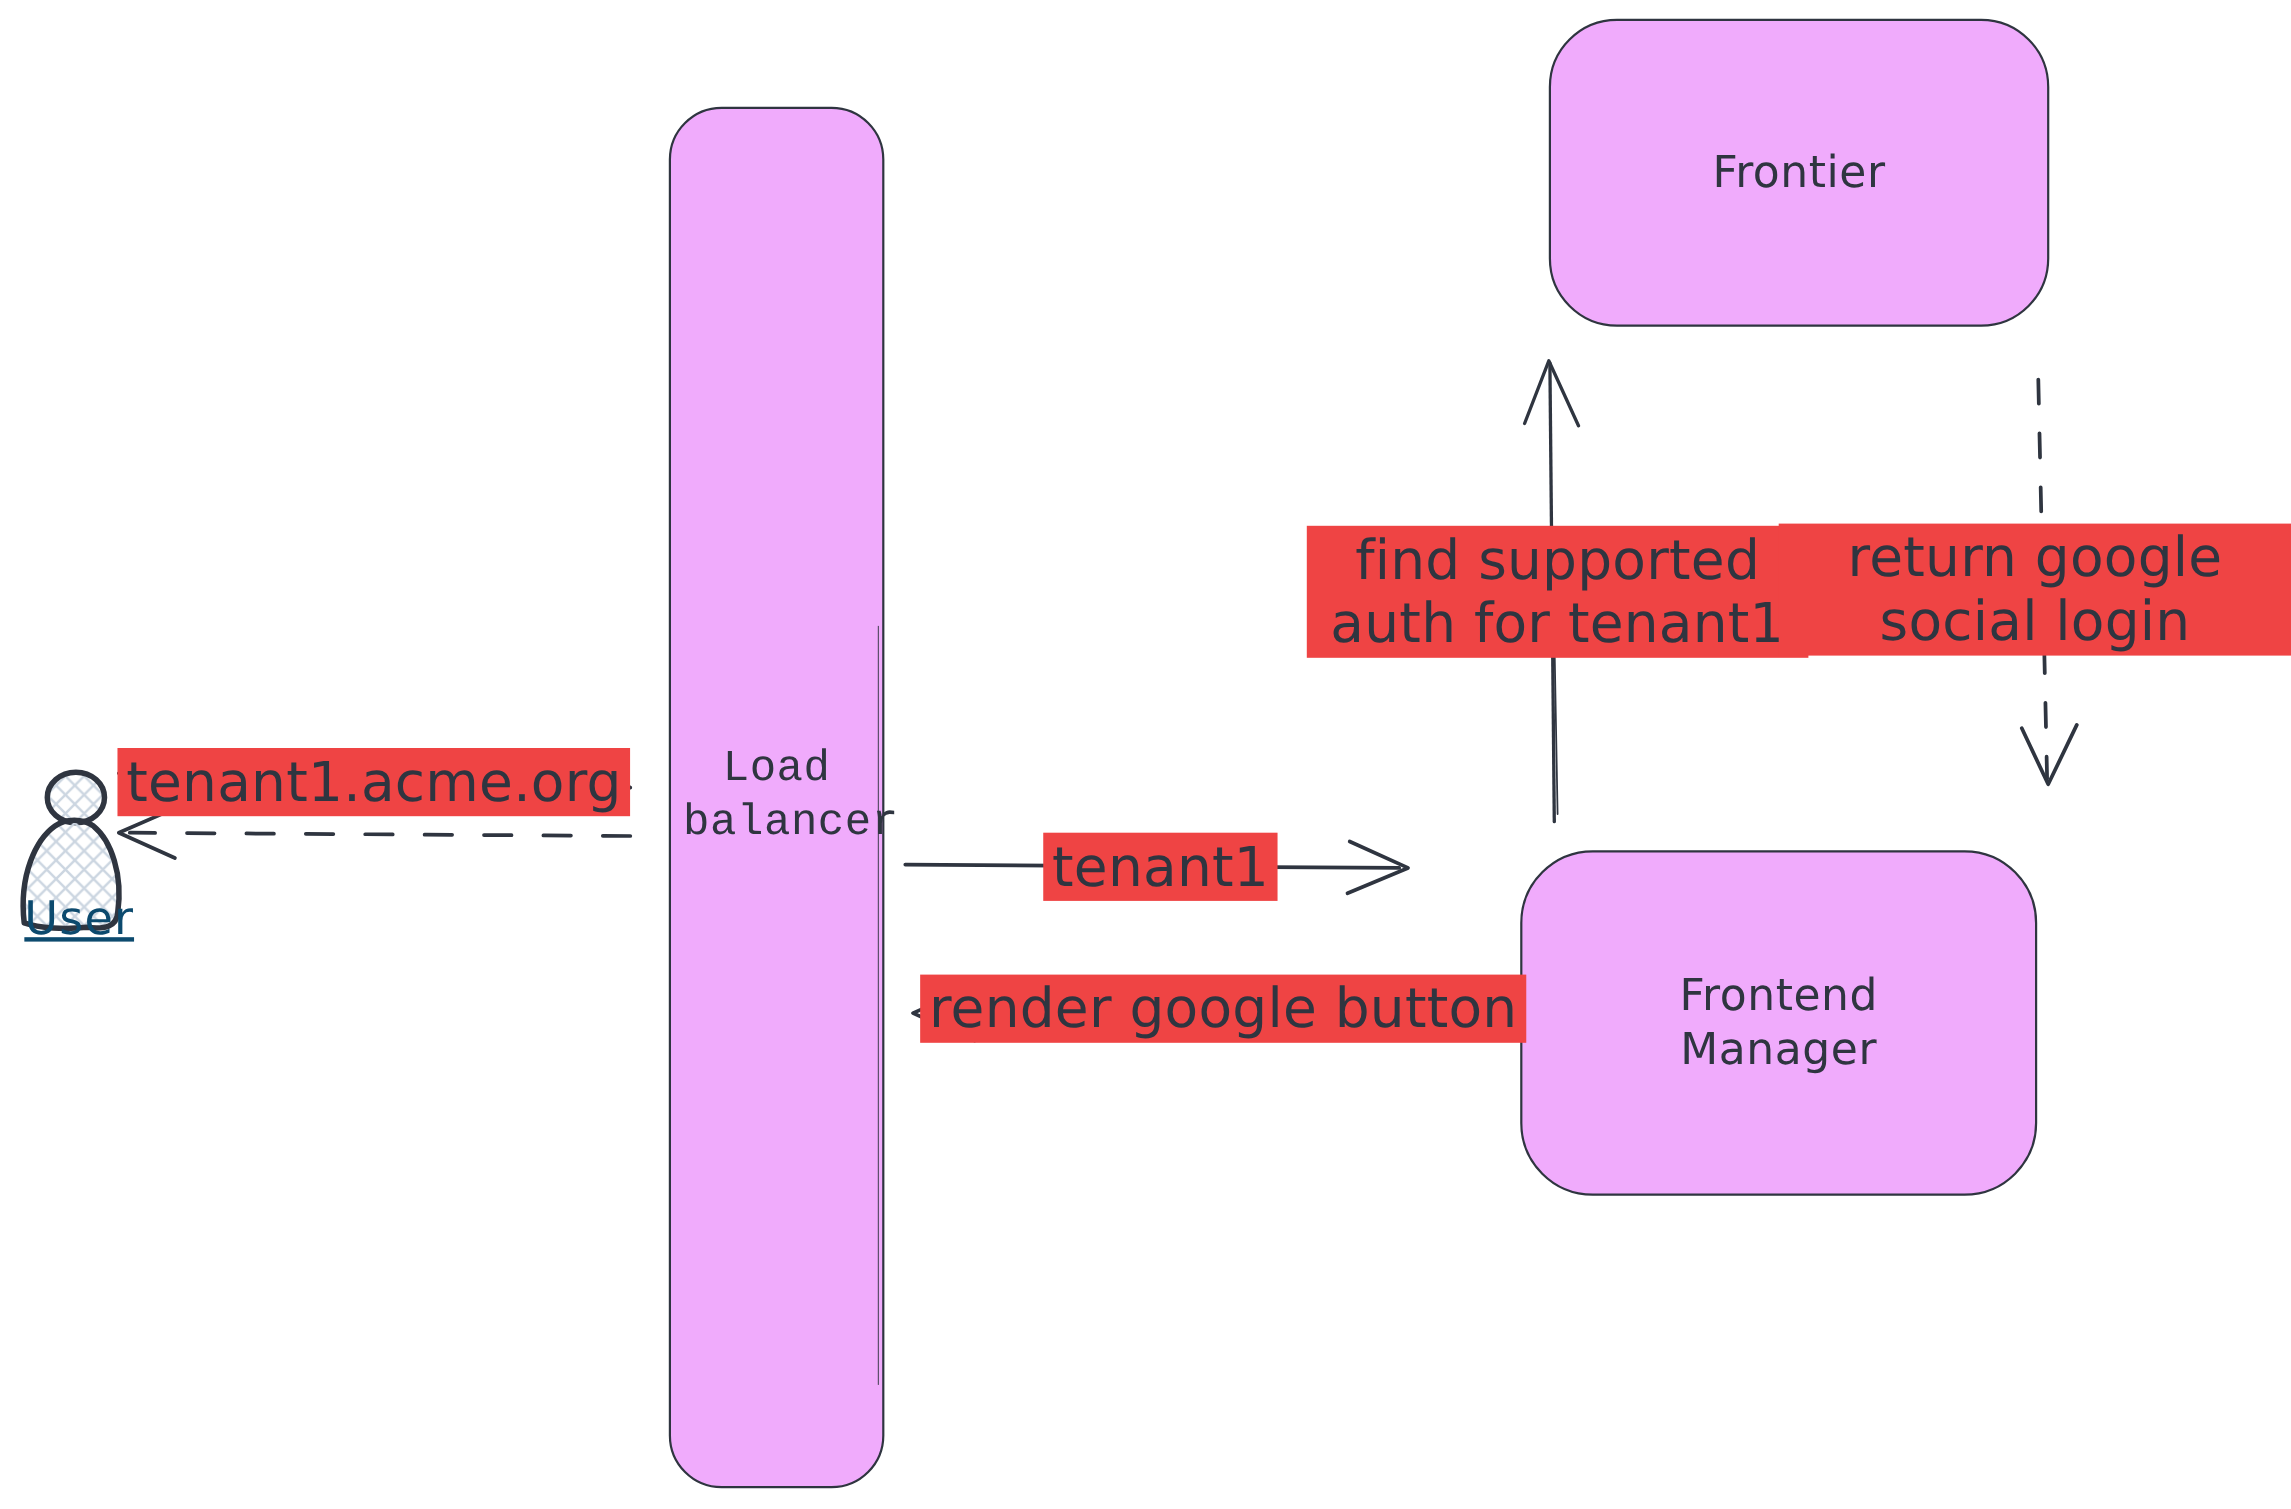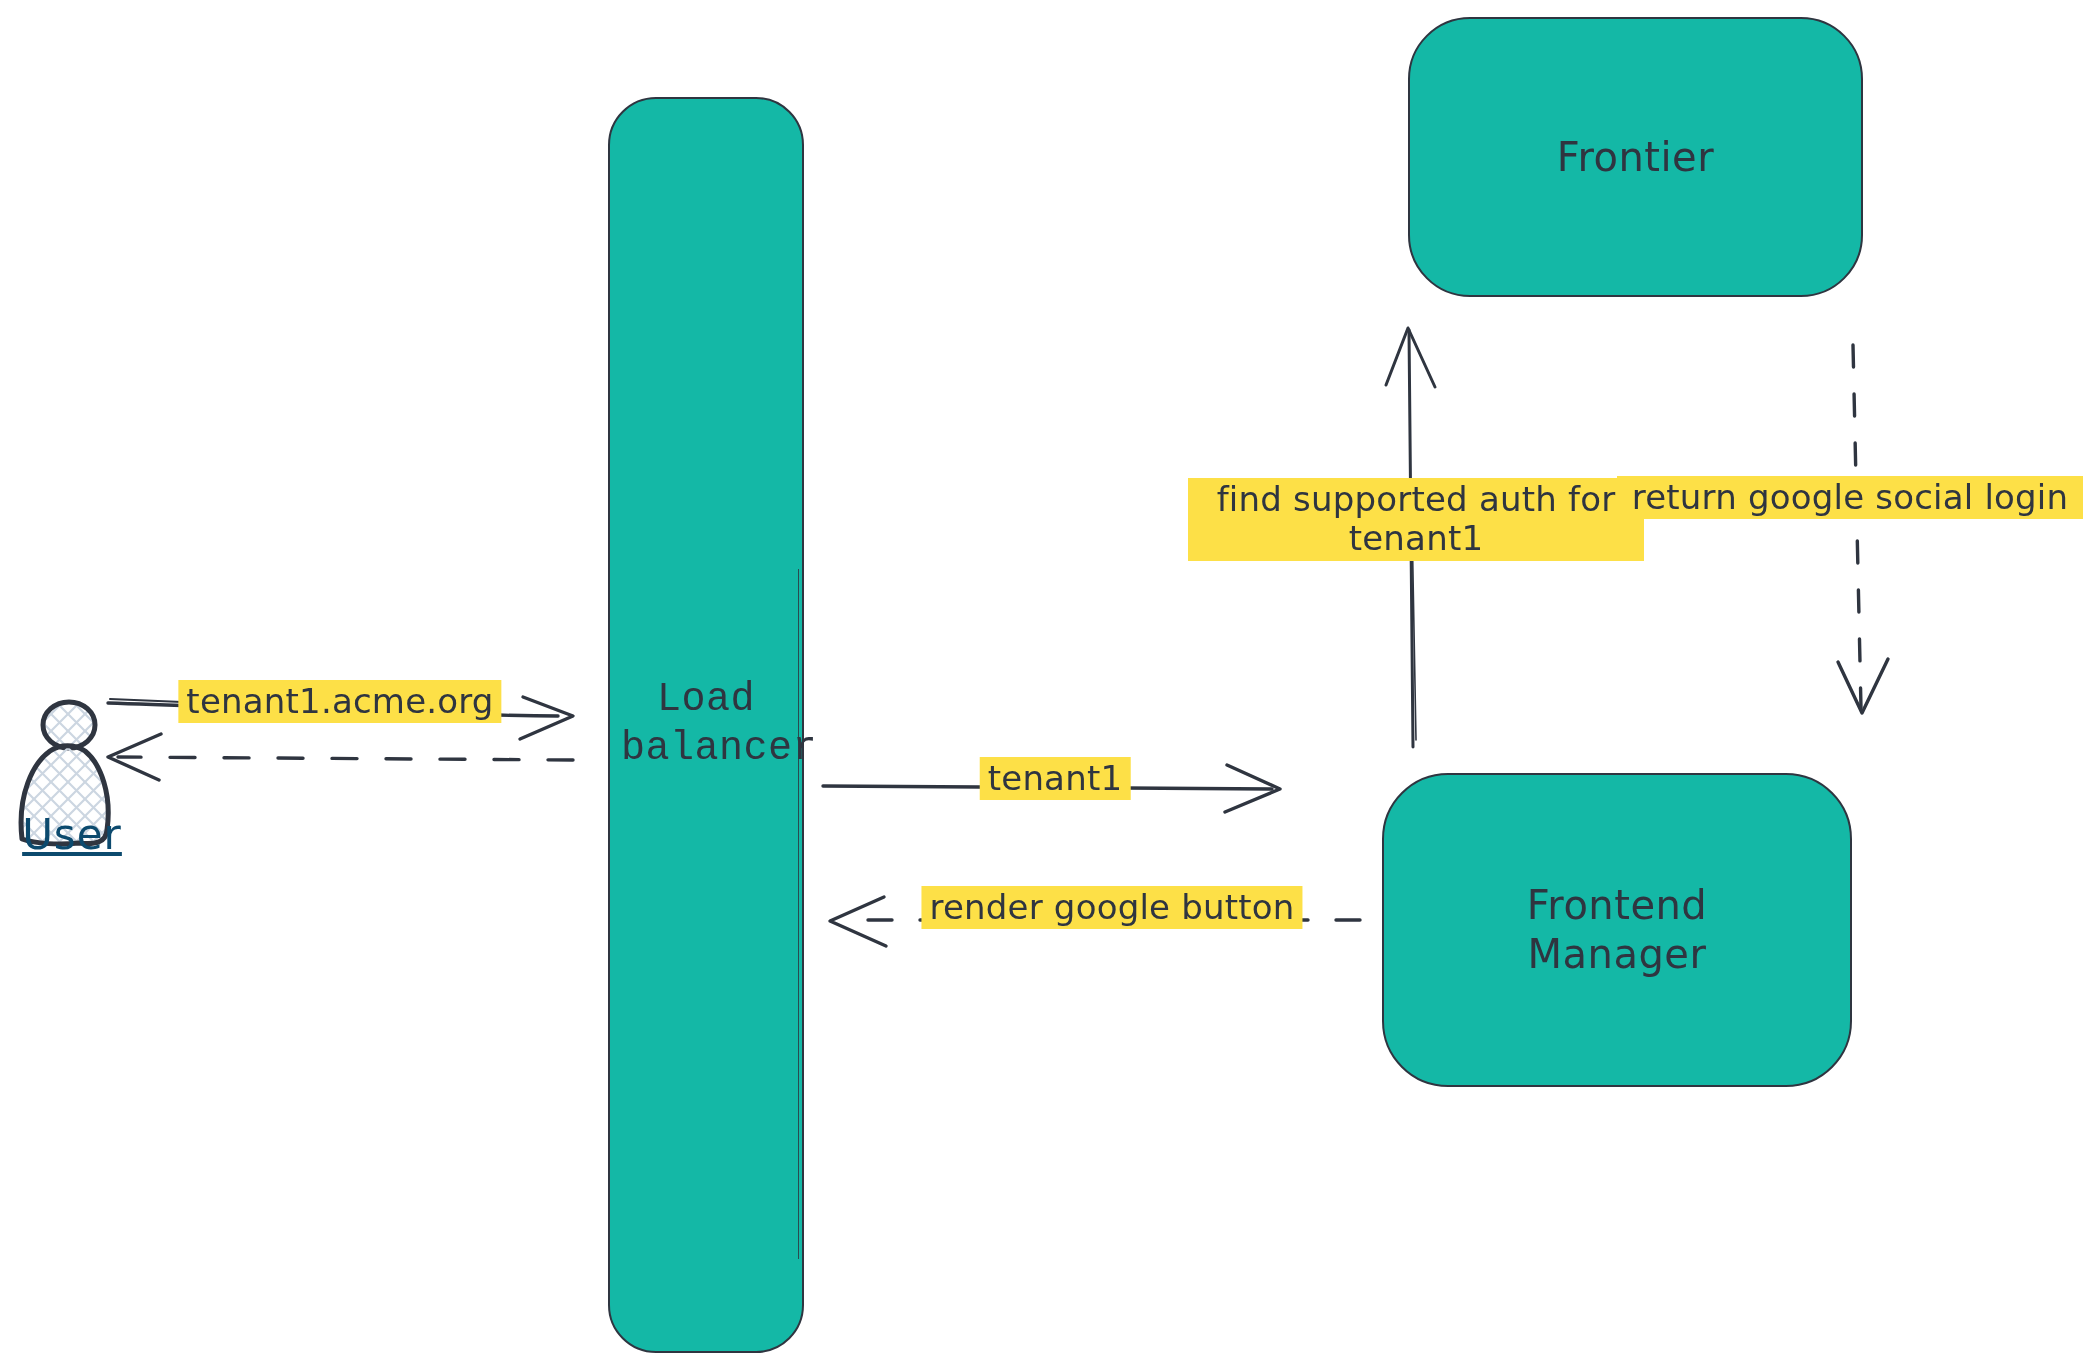--- a/index.html
+++ b/index.html
@@ -19,21 +19,21 @@
   .layer {
     position: absolute;
     left: 0;
     top: 0;
     width: 2083px;
     height: 1372px;
   }
   
   .node {
     position: absolute;
-    background: #14b8a6;
+    background: #f0abfc;
     border: 2.5px solid #2f3540;
     display: flex;
     align-items: center;
     justify-content: center;
     text-align: center;
     box-sizing: border-box;
   }
   .node .node-label {
     font-size: 40px;
     line-height: 1.22;
@@ -72,22 +72,22 @@
     top: 773px;
     width: 470px;
     height: 314px;
     border-radius: 66px;
   }
   .node-frontend-manager .node-label { width: 240px; }
   
   .edge-label {
     position: absolute;
     transform: translate(-50%, 0);
-    background: #fde047;
-    font-size: 34px;
+    background: #ef4444;
+    font-size: 50px;
     line-height: 1.16;
     letter-spacing: 0.2px;
     text-align: center;
     color: #2f3540;
     white-space: nowrap;
     padding: 2px 8px;
   }
   .edge-label.wrap { white-space: normal; }
   .label-tenant1-acme  { left: 340px;  top: 680px; }
   .label-tenant1       { left: 1055px; top: 757px; }

